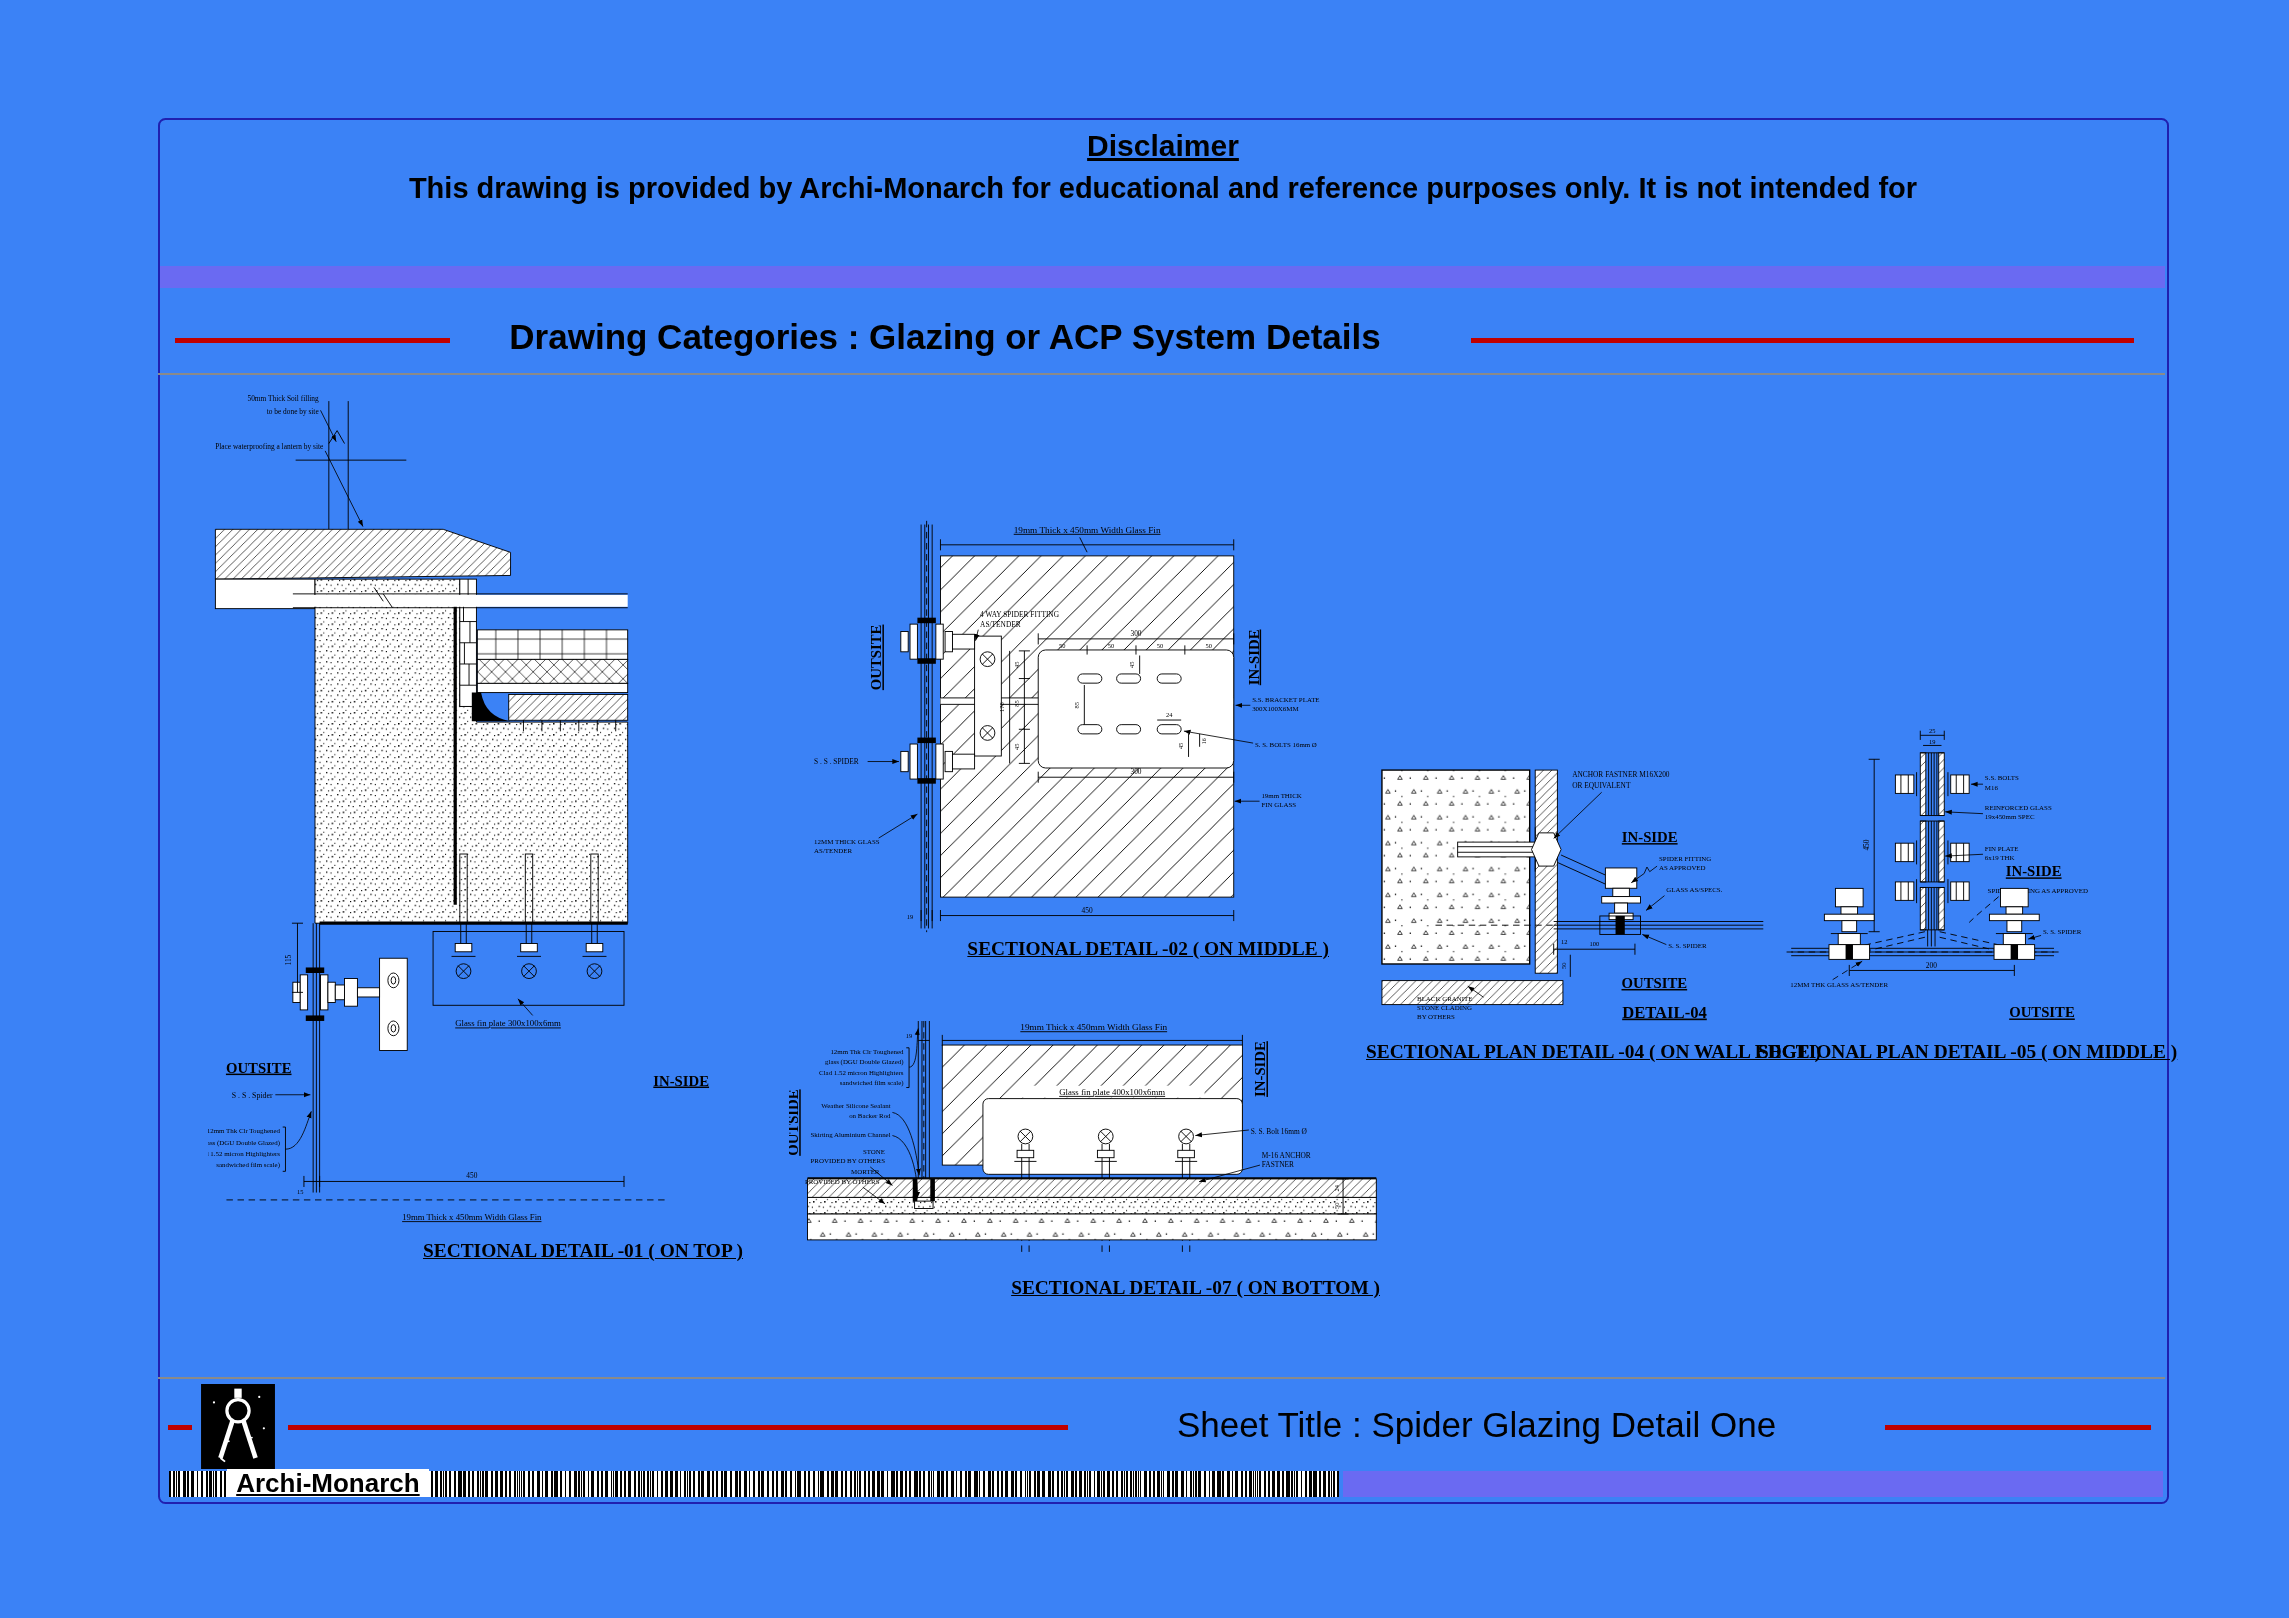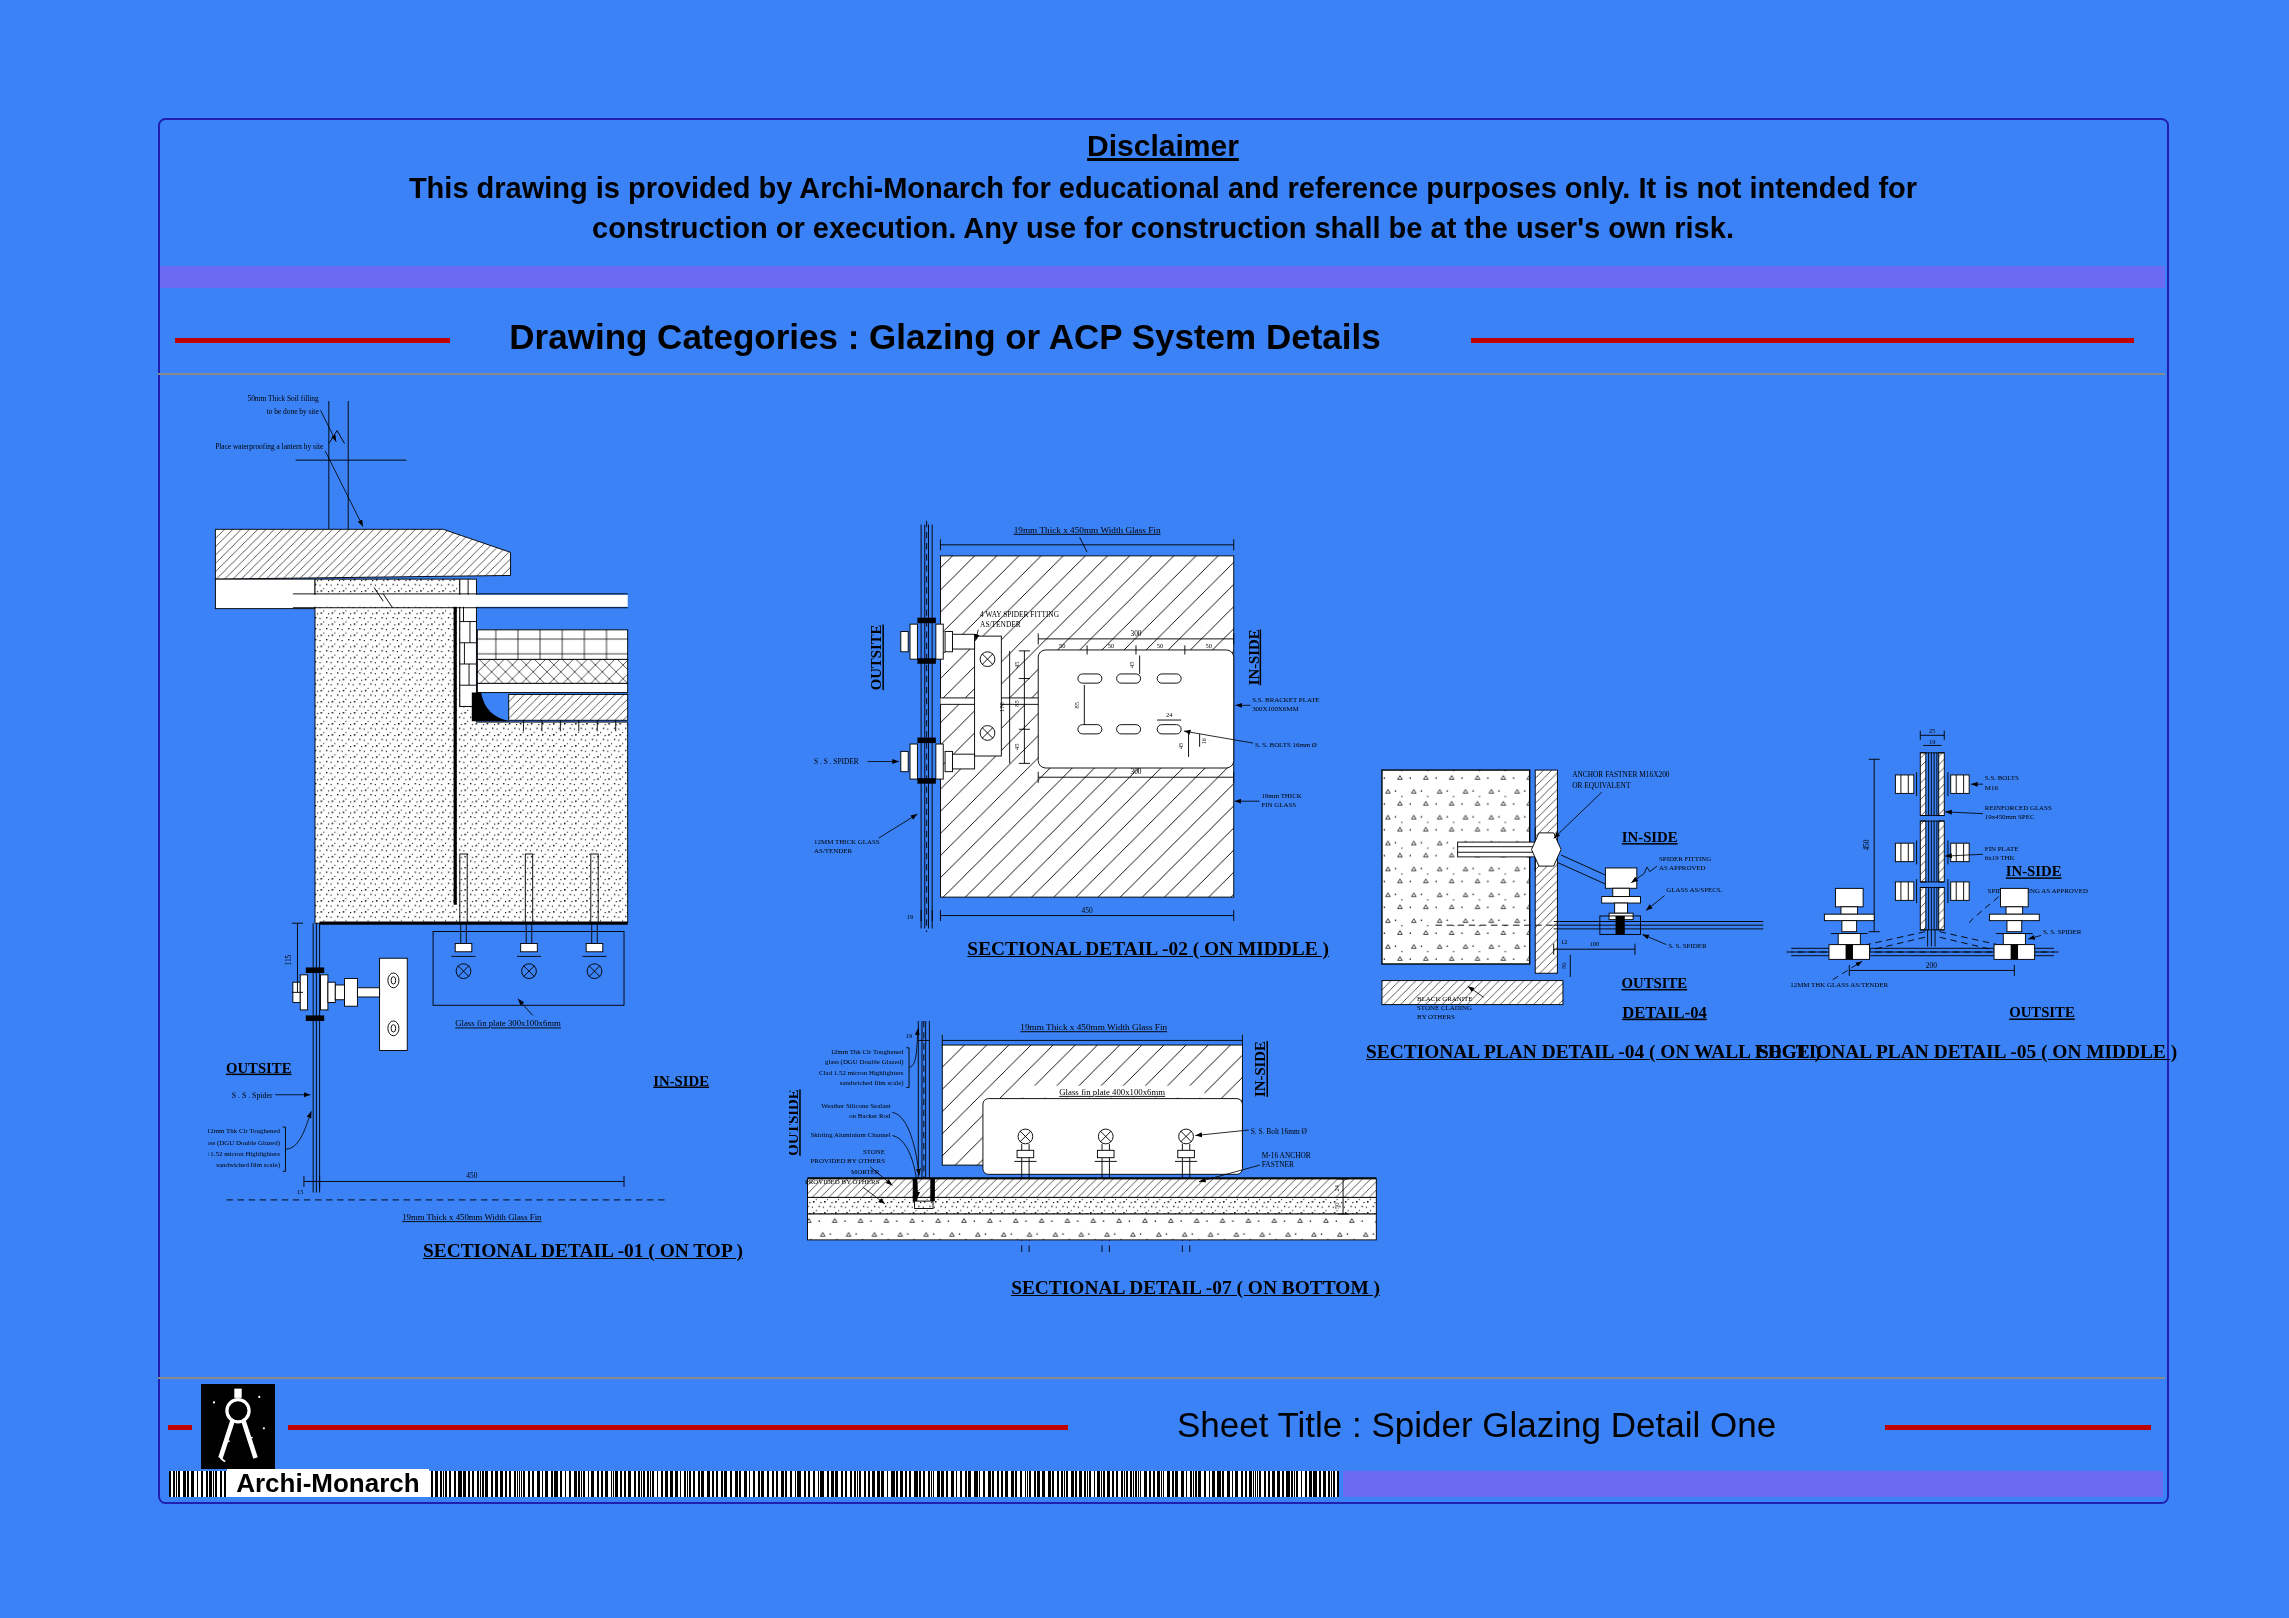--- a/index.html
+++ b/index.html
@@ -74,21 +74,20 @@
       <marker id="arr" markerWidth="9" markerHeight="8" refX="8" refY="4" orient="auto">
         <path d="M0,1 L8,4 L0,7 Z" fill="#000"></path>
       </marker>
     </defs>
   </svg>
 
   <div class="abs frame" style="left:158px;top:118px;width:2007px;height:1382px;"></div>
 
   <div class="abs disc-title" style="left:158px;top:129px;width:2010px;">Disclaimer</div>
   <div class="abs disc-line" style="left:158px;top:172px;width:2010px;">This drawing is provided by Archi-Monarch for educational and reference purposes only. It is not intended for</div>
-  <div class="abs disc-line" style="left:158px;top:212px;width:2010px;">construction or execution. Any use for construction shall be at the user's own risk.</div>
   <div class="abs hbar" style="left:160px;top:266px;width:2005px;height:22px;"></div>
 
   <div class="abs redline" style="left:175px;top:338px;width:275px;"></div>
   <div class="abs cat-title" style="left:433px;top:317px;width:1024px;">Drawing Categories : Glazing or ACP System Details</div>
   <div class="abs redline" style="left:1471px;top:338px;width:663px;"></div>
   <div class="abs greyline" style="left:158px;top:373px;width:2007px;"></div>
 
   <svg class="abs" style="left:208px;top:388px;" width="535" height="849" viewBox="0 0 580 920">
     <g>
       <line class="s" x1="131" y1="14" x2="131" y2="153"></line>
@@ -618,17 +617,17 @@
       <circle cx="55" cy="58" r="1" fill="#fff" stroke="none"></circle>
     </g>
   </svg>
 
   <div class="abs redline" style="left:168px;top:1425px;width:24px;"></div>
   <div class="abs redline" style="left:288px;top:1425px;width:780px;"></div>
   <div class="abs sheet-title" style="left:1075px;top:1405px;width:803px;">Sheet Title : Spider Glazing Detail One</div>
   <div class="abs redline" style="left:1885px;top:1425px;width:266px;"></div>
 
   <div class="abs barcode" style="left:169px;top:1471px;width:1170px;height:26px;"></div>
-  <div class="abs brand" style="left:227px;top:1469px;">Archi-Monarch</div>
+  <div class="abs brand" style="left:227px;top:1469px;text-decoration:underline;">Archi-Monarch</div>
   <div class="abs hbar" style="left:1343px;top:1471px;width:820px;height:26px;"></div>
 
 </div>
 
 
 </body></html>

